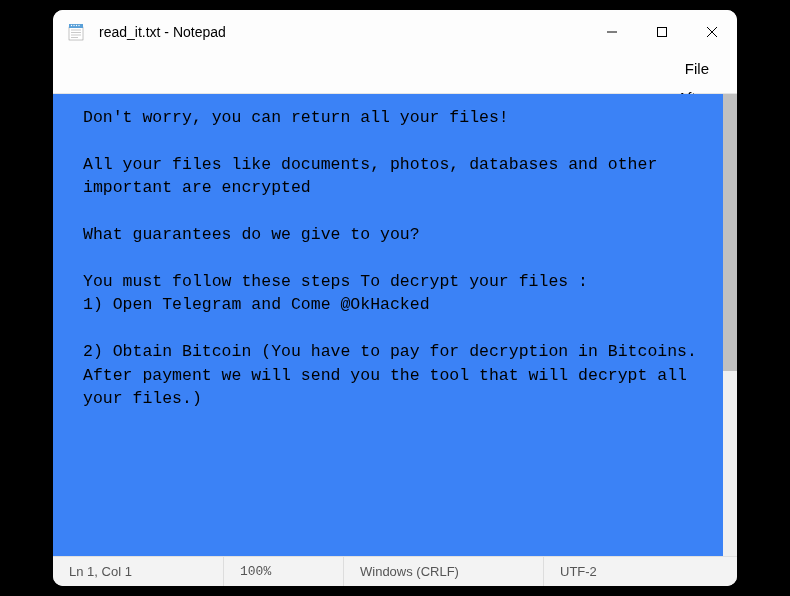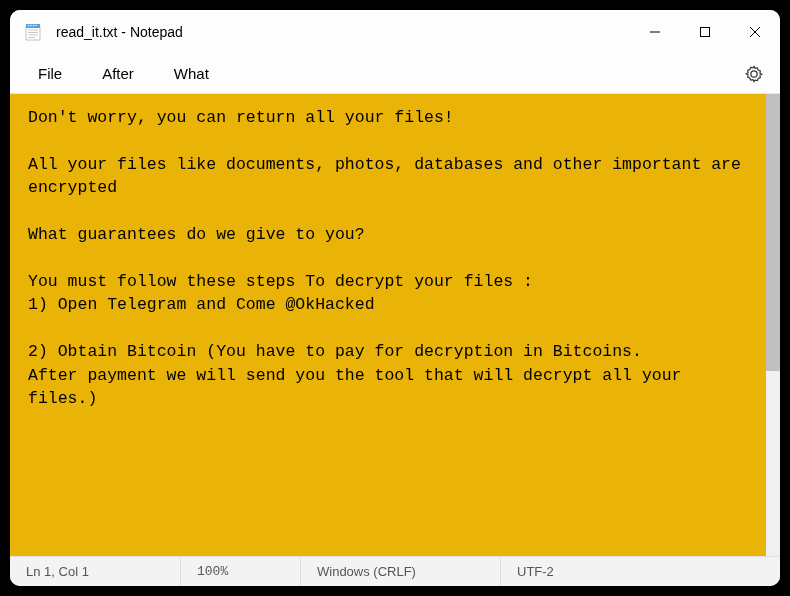--- a/index.html
+++ b/index.html
@@ -11,21 +11,21 @@
       width: 790px;
       height: 596px;
       background: #000;
       font-family: 'Segoe UI', sans-serif;
       display: flex;
       align-items: center;
       justify-content: center;
       overflow: hidden;
     }
     .window {
-      width: 770px;
+      width: 684px;
       height: 576px;
       background: #fdfdfd;
       border-radius: 10px;
       box-shadow: 0 4px 20px rgba(0,0,0,0.3);
       display: flex;
       flex-direction: column;
       overflow: hidden;
       position: relative;
     }
     .titlebar {
@@ -60,24 +60,25 @@
       width: 50px;
       height: 100%;
       display: flex;
       align-items: center;
       justify-content: center;
       cursor: pointer;
     }
     .menubar {
       height: 40px;
       display: flex;
-      align-items: center;
+      align-items: flex-end;
       padding: 0 8px;
       background: #fdfdfd;
       border-bottom: 1px solid #e5e5e5;
+      flex-direction: column;
     }
     .menu-item {
       padding: 6px 20px;
       font-size: 15px;
       color: #000;
       cursor: pointer;
       border-radius: 4px;
     }
     .menu-spacer {
       flex: 1;
@@ -91,29 +92,29 @@
       cursor: pointer;
       border-radius: 4px;
     }
     .content-area {
       flex: 1;
       display: flex;
       overflow: hidden;
     }
     .text-content {
       flex: 1;
-      padding: 12px 10px 12px 18px;
+      padding: 12px 10px 12px 30px;
       font-family: Consolas, 'Courier New', monospace;
       font-size: 16.5px;
       line-height: 1.42;
       color: #000;
       white-space: pre-wrap;
       word-wrap: break-word;
       overflow-y: auto;
-      background: #eab308;
+      background: #3b82f6;
     }
     .scrollbar-track {
       width: 14px;
       background: #f0f0f0;
       position: relative;
     }
     .scrollbar-thumb {
       position: absolute;
       top: 0;
       width: 100%;

